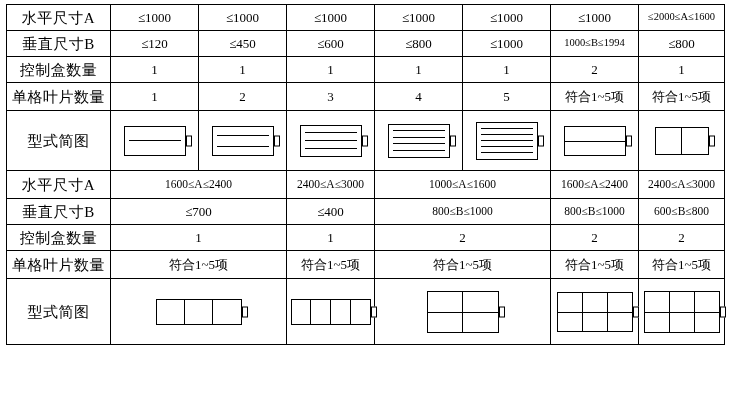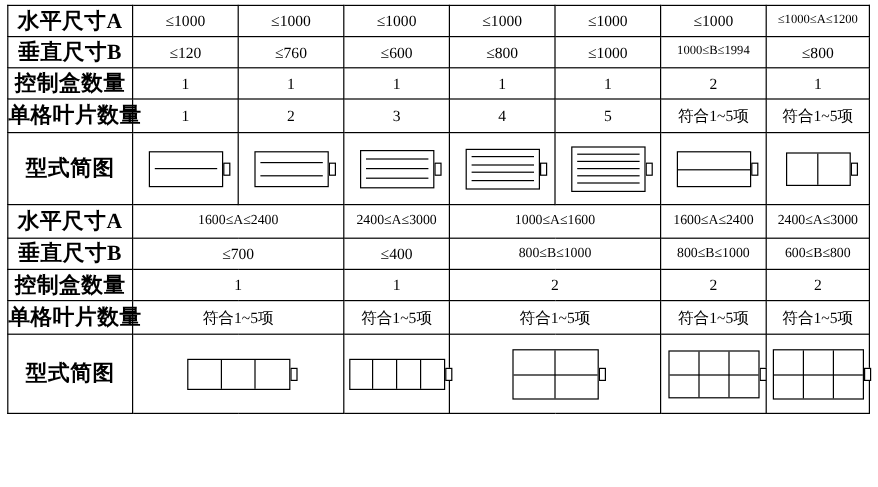--- a/index.html
+++ b/index.html
@@ -18,22 +18,22 @@
   }
   td{
     border:1px solid #000;
     text-align:center;
     vertical-align:middle;
     font-size:13px;
     padding:0;
     line-height:1.2;
   }
   .rowlabel{
-    font-size:18px;
-    font-weight:bold;
+    font-size:15px;
+    font-weight:normal;
     letter-spacing:0.5px;
     white-space:nowrap;
   }
   .small{font-size:10.5px;}
   .mid{font-size:11.5px;}
   .h26{height:26px;}
   .h28{height:28px;}
   .h60{height:60px;}
   .h66{height:66px;}
 
@@ -102,26 +102,26 @@
     <tbody>
 
       <tr class="h26">
         <td class="rowlabel">水平尺寸A</td>
         <td>≤1000</td>
         <td>≤1000</td>
         <td>≤1000</td>
         <td>≤1000</td>
         <td>≤1000</td>
         <td>≤1000</td>
-        <td class="small">≤1000≤A≤1200</td>
+        <td class="small">≤2000≤A≤1600</td>
       </tr>
       <tr class="h26">
         <td class="rowlabel">垂直尺寸B</td>
         <td>≤120</td>
-        <td>≤760</td>
+        <td>≤450</td>
         <td>≤600</td>
         <td>≤800</td>
         <td>≤1000</td>
         <td class="small">1000≤B≤1994</td>
         <td>≤800</td>
       </tr>
       <tr class="h26">
         <td class="rowlabel">控制盒数量</td>
         <td>1</td>
         <td>1</td>

